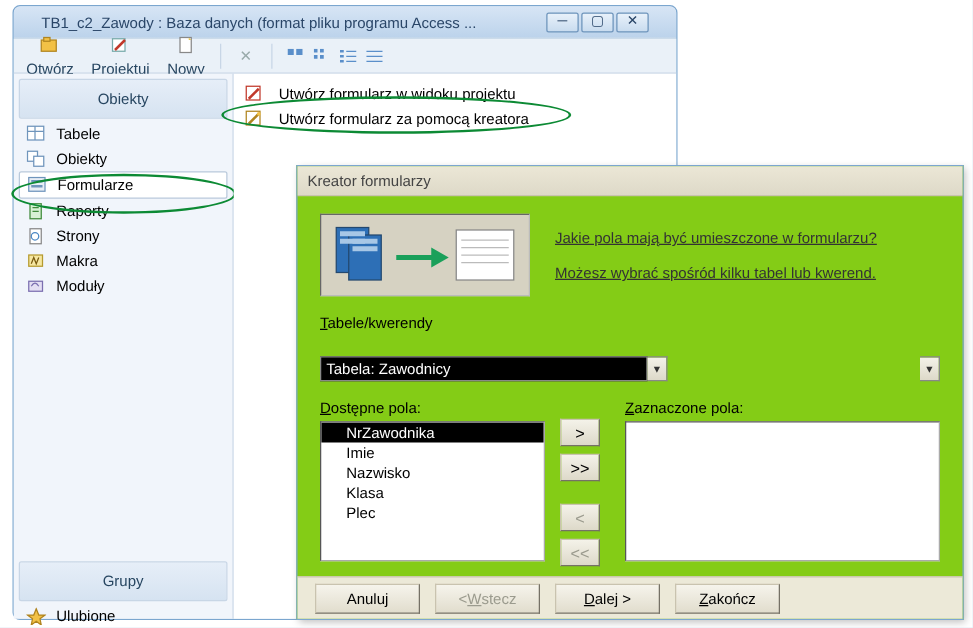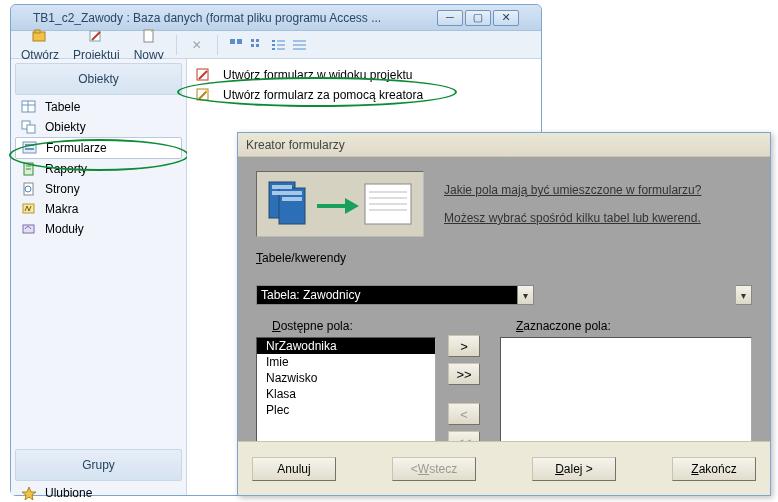--- a/index.html
+++ b/index.html
@@ -35,21 +35,21 @@
   .obj .oicon { width: 16px; height: 14px; display:flex; align-items:center; justify-content:center; }
   .obj.selected { background: #fff; border: 1px solid #b9c9db; }
   .circle { position: absolute; border: 2px solid #0c8a34; border-radius: 50%; pointer-events: none; }
 
   .rightpane { flex: 1; background: #fff; padding: 6px; }
   .ritem { display: flex; align-items: center; gap: 12px; padding: 2px 2px; position: relative; }
   .ritem .ricon { width: 16px; height: 16px; }
 
   
   .wiz { position: absolute; left: 237px; top: 132px; width: 534px; height: 364px;
-         border: 1px solid #7ba6cf; background: #a3a3a3; box-shadow: 2px 2px 6px rgba(0,0,0,.25); }
+         border: 1px solid #7ba6cf; background: #84cc16; box-shadow: 2px 2px 6px rgba(0,0,0,.25); }
   .wiz .titlebar2 { height: 24px; background: linear-gradient(#ebe7d6,#ded9c8);
                     border-bottom: 1px solid #c9c3af; display: flex; align-items: center; padding: 0 8px; color: #444; }
   .wiz .content { padding: 14px 18px 10px 18px; }
   .banner { display: flex; gap: 20px; align-items: center; margin-bottom: 14px; }
   .banner .art { width: 168px; height: 66px; background: #d6d2c2; border: 1px inset #bbb;
                  display:flex; align-items:center; justify-content:center; }
   .banner .txt { flex: 1; color: #333; text-decoration: underline; }
   .banner .txt .p1 { margin-bottom: 14px; }
   .banner .art svg { display:block; }
 
@@ -63,31 +63,31 @@
                  display:flex; align-items:center; justify-content:center; font-size:10px; color:#333; }
   .combo-spacer { flex: 1; }
   .combo-end { width: 16px; height: 20px; border: 1px solid #888; border-left:none;
                background: linear-gradient(#f4f2e9,#ddd9c9);
                display:flex; align-items:center; justify-content:center; font-size:10px; color:#333; }
 
   .cols { display: flex; gap: 12px; margin-top: 14px; }
   .col1 { width: 180px; }
   .col2 { width: 40px; display: flex; flex-direction: column; gap: 6px; padding-top: 16px; }
   .col3 { flex: 1; }
-  .lbl { margin-bottom: 4px; margin-left: 16px; }
+  .lbl { margin-bottom: 4px; }
   .listbox { height: 112px; border: 1px inset #aaa; background: #fff; overflow: hidden; }
-  .listbox .li { padding: 1px 9px; }
+  .listbox .li { padding: 1px 20px; }
   .listbox .li.sel { background: #000; color: #fff; }
   .mvbtn { width: 32px; height: 22px; border: 1px outset #c9c3af; background: linear-gradient(#f4f2e9,#ddd9c9);
            display:flex; align-items:center; justify-content:center; font-size: 13px; }
   .mvbtn.dis { color: #9b9b8e; }
 
-  .btnrow { position: absolute; left: 0; right: 0; bottom: 0; height: 54px;
+  .btnrow { position: absolute; left: 0; right: 0; bottom: 0; height: 34px;
             border-top: 1px solid #c9c3af; background: #ece9d8;
-            display: flex; align-items: center; justify-content: space-between; gap: 12px; padding: 0 14px; }
+            display: flex; align-items: center; justify-content: flex-start; gap: 12px; padding: 0 14px; }
   .dlgbtn { min-width: 84px; height: 24px; border: 1px outset #c9c3af; background: linear-gradient(#f6f4ec,#e1ddcd);
             display:flex; align-items:center; justify-content:center; }
   .dlgbtn.dis { color: #9b9b8e; }
   span.u { text-decoration: underline; }
 </style>
 </head>
 <body>
 
 <div class="dbwin">
   <div class="titlebar">

